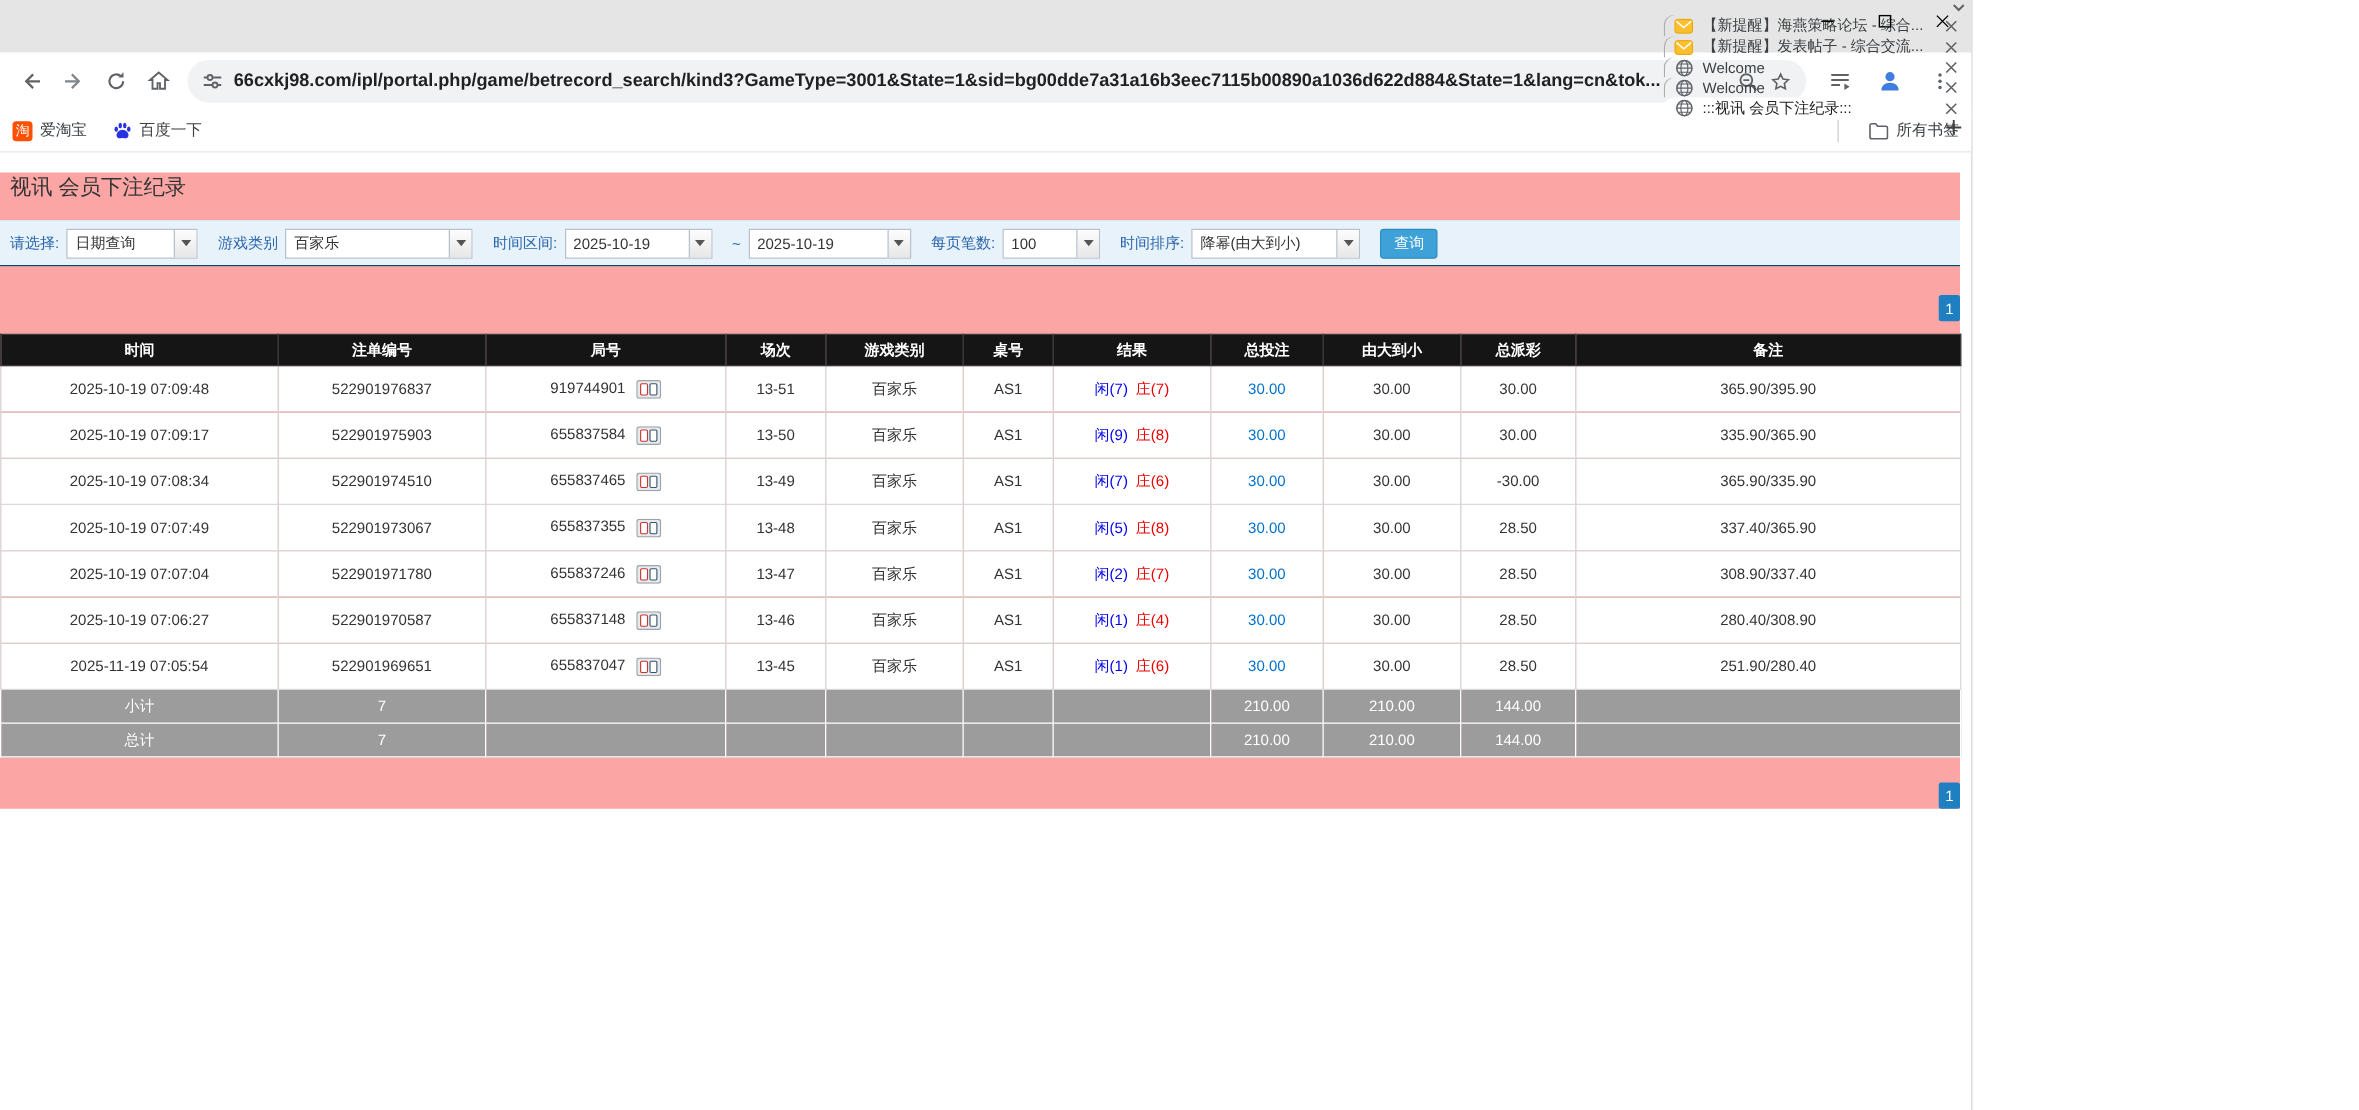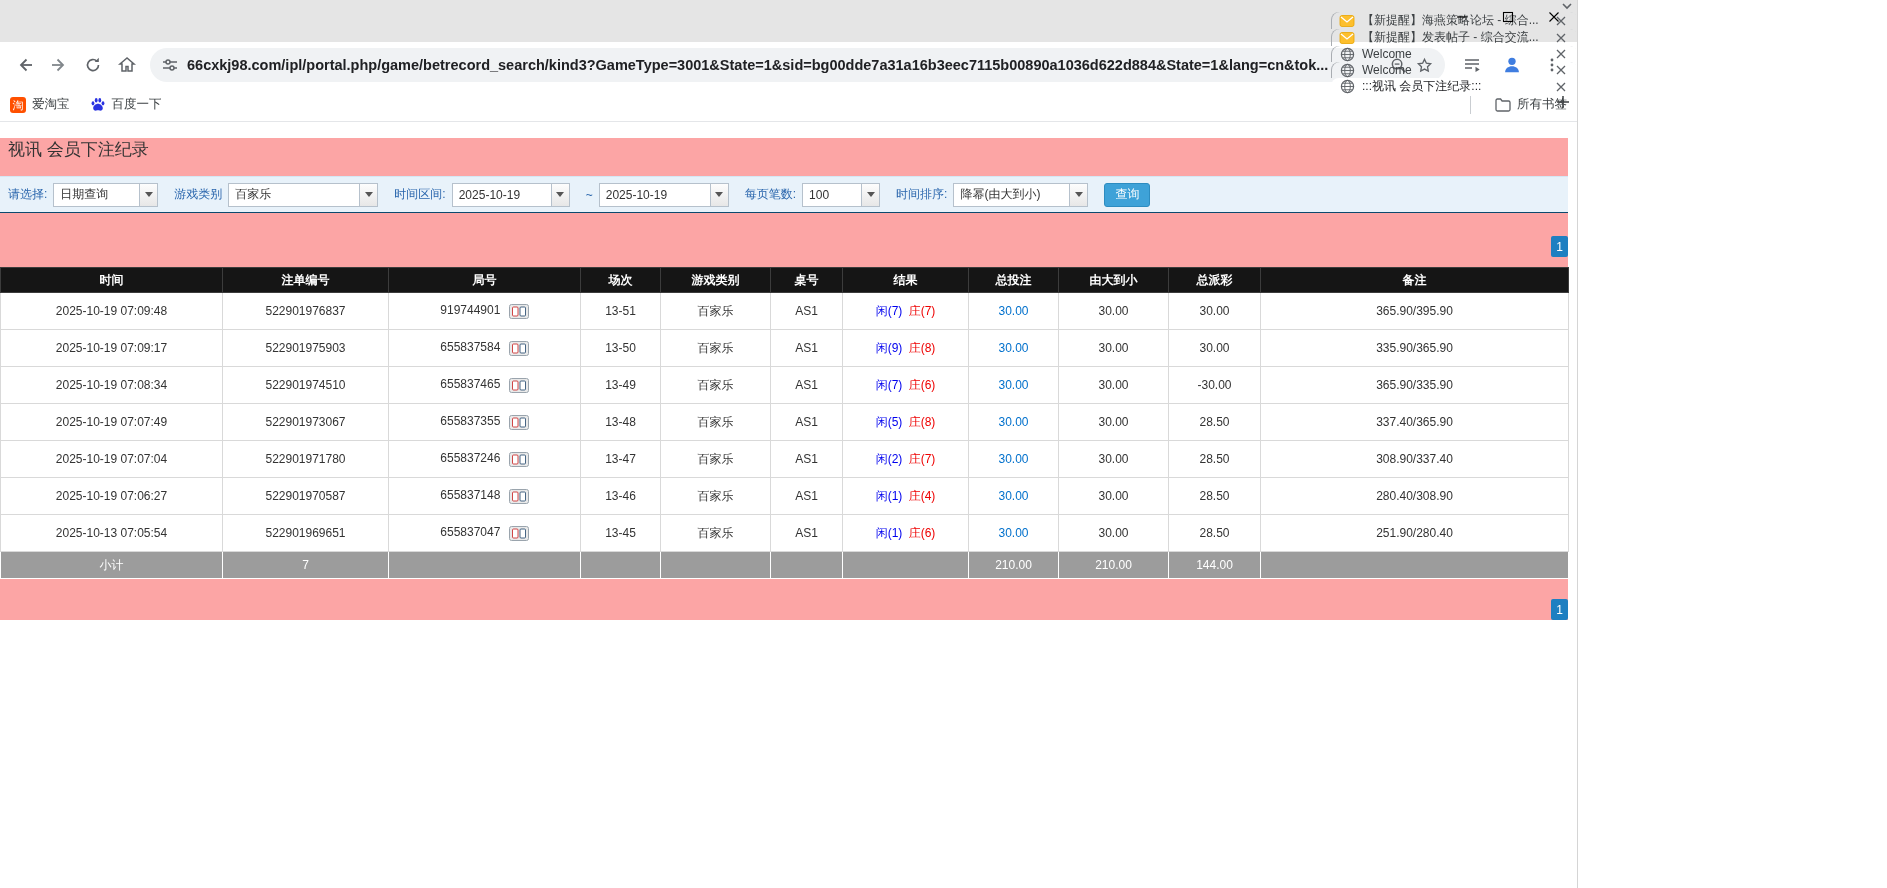--- a/index.html
+++ b/index.html
@@ -538,21 +538,21 @@
     </td>
     <td>
       <span class="bet-link">30.00</span>
     </td>
     <td>30.00</td>
     <td>28.50</td>
     <td>280.40/308.90</td>
   </tr>
 
   <tr>
-    <td>2025-10-13 07:05:54</td>
+    <td>2025-11-19 07:05:54</td>
     <td>522901969651</td>
     <td>
       <span>655837047</span>
       <span class="round-icon">
         <svg class="inline-svg" width="20" height="15" viewBox="0 0 20 15">
                     <rect x="0.5" y="0.5" width="19" height="14" rx="2" fill="#e9e9e9" stroke="#9aa4ad" stroke-width="1"></rect>
                     <rect x="3.5" y="3" width="5.5" height="9" rx="1" fill="#fff" stroke="#cc3333" stroke-width="0.9"></rect>
                     <rect x="11" y="3" width="5.5" height="9" rx="1" fill="#fff" stroke="#335577" stroke-width="0.9"></rect>
                   </svg>
       </span>
@@ -579,20 +579,33 @@
             <td></td>
             <td></td>
             <td></td>
             <td></td>
             <td></td>
             <td>210.00</td>
             <td>210.00</td>
             <td>144.00</td>
             <td></td>
           </tr>
+          <tr class="sum-row">
+            <td>总计</td>
+            <td>7</td>
+            <td></td>
+            <td></td>
+            <td></td>
+            <td></td>
+            <td></td>
+            <td>210.00</td>
+            <td>210.00</td>
+            <td>144.00</td>
+            <td></td>
+          </tr>
         </tbody>
       </table>
 
       <div class="pager bottom">
         <span class="page-btn">1</span>
       </div>
     </div>
   </div>
 </div>
 

